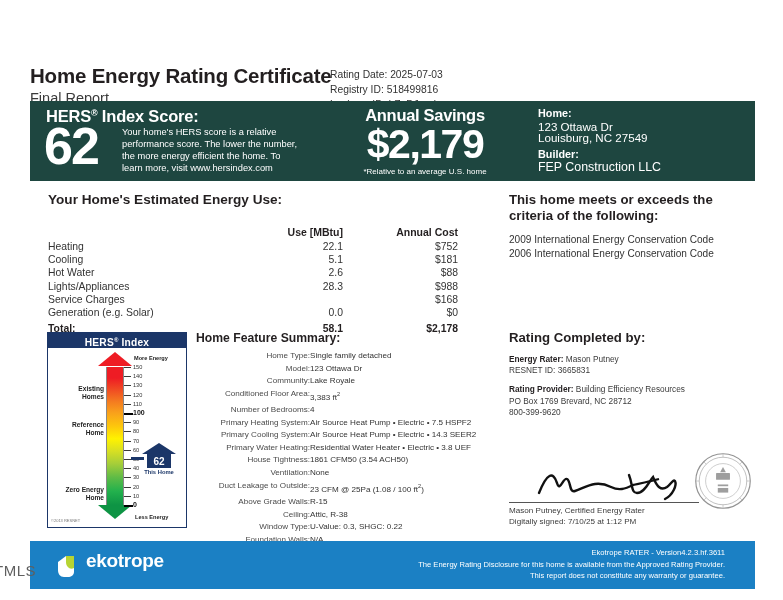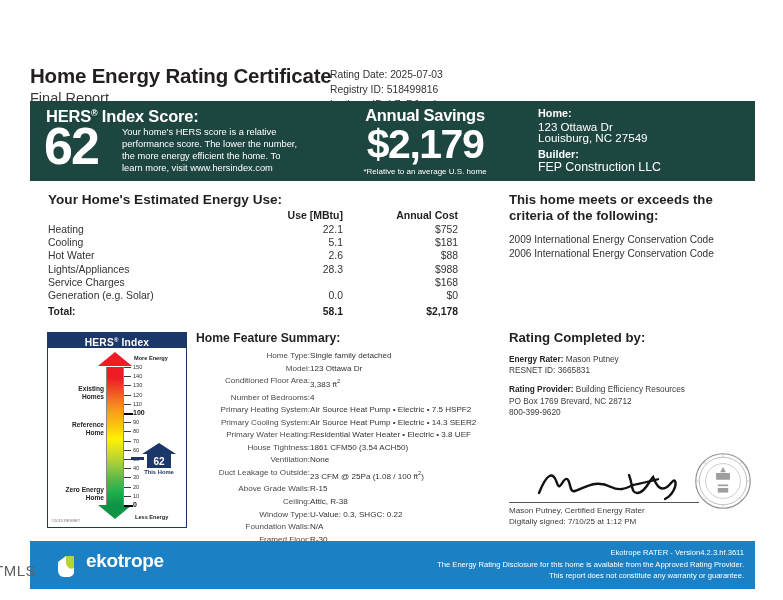--- a/index.html
+++ b/index.html
@@ -32,21 +32,21 @@
   .b-sav-amount { position: absolute; left: 300px; top: 22px; width: 190px; text-align: center; font-size: 41px; font-weight: bold; line-height: 43px; letter-spacing: -1.5px; }
   .b-sav-note { position: absolute; left: 295px; top: 66px; width: 200px; text-align: center; font-size: 8px; }
   .b-home-lbl { position: absolute; left: 508px; top: 6px; font-size: 10.8px; font-weight: bold; }
   .b-home-a1 { position: absolute; left: 508px; top: 19px; font-size: 11.6px; }
   .b-home-a2 { position: absolute; left: 508px; top: 30px; font-size: 11.6px; }
   .b-build-lbl { position: absolute; left: 508px; top: 47px; font-size: 10.8px; font-weight: bold; }
   .b-build-val { position: absolute; left: 508px; top: 59px; font-size: 12.4px; }
 
   
   .eu-wrap { position: absolute; left: 48px; top: 192px; width: 410px; }
-  .eu-title { font-size: 13.6px; font-weight: bold; color: #231f20; margin-bottom: 2px; }
+  .eu-title { font-size: 13.6px; font-weight: bold; color: #231f20; margin-bottom: 19px; }
   table.eu { width: 100%; border-collapse: collapse; font-size: 10.4px; color: #333; }
   table.eu th { font-weight: bold; color: #231f20; padding: 0 0 2px 0; font-size: 10.5px; }
   table.eu td { padding: 1.1px 0; margin-left: 28px; }
   .eu-c1 { text-align: left; width: 175px; }
   .eu-c2 { text-align: right; width: 120px; }
   .eu-c3 { text-align: right; }
   table.eu tr.total td { font-weight: bold; color: #231f20; padding-top: 4px; }
 
   
   .crit { position: absolute; left: 509px; top: 192px; width: 248px; }
@@ -110,21 +110,21 @@
 
   .seal { position: absolute; left: 694px; top: 452px; width: 58px; height: 58px; opacity: .72; }
   .sig-wrap { position: absolute; left: 533px; top: 463px; width: 165px; height: 40px; }
   .sig-line { position: absolute; left: 509px; top: 502px; width: 190px; height: 1px; background: #555; }
   .sig-name { position: absolute; left: 509px; top: 505px; font-size: 8.1px; line-height: 11px; color: #3b3b3b; }
 
   
   .footer { position: absolute; left: 30px; top: 541px; width: 725px; height: 48px; background: #1b80c4; }
   .ek-logo { position: absolute; left: 26px; top: 11px; width: 160px; height: 26px; }
   .ek-word { position: absolute; left: 56px; top: 9px; font-size: 19px; font-weight: bold; color: #ffffff; letter-spacing: -0.3px; }
-  .f-text { position: absolute; right: 11px; top: 6px; width: 430px; text-align: right;
+  .f-text { position: absolute; right: 30px; top: 6px; width: 430px; text-align: right;
             font-size: 7.6px; line-height: 11.6px; color: #ffffff; }
   .watermark { position: absolute; left: -6px; top: 562px; font-size: 15px; color: #5f5f5f;
                font-family: "Liberation Sans", sans-serif; letter-spacing: .5px; }
 </style>
 </head>
 <body>
 
 <div class="page">
 
   <div class="header">
@@ -290,20 +290,24 @@
       <tbody id="hfs-body">
           <tr>
             <td class="hfs-k">Home Type:</td>
             <td class="hfs-v">Single family detached</td>
           </tr>
           <tr>
             <td class="hfs-k">Model:</td>
             <td class="hfs-v">123 Ottawa Dr</td>
           </tr>
           <tr>
+            <td class="hfs-k">Community:</td>
+            <td class="hfs-v">Lake Royale</td>
+          </tr>
+          <tr>
             <td class="hfs-k">Conditioned Floor Area:</td>
             <td class="hfs-v">3,383 ft<sup class="sup">2</sup></td>
           </tr>
           <tr>
             <td class="hfs-k">Number of Bedrooms:</td>
             <td class="hfs-v">4</td>
           </tr>
           <tr>
             <td class="hfs-k">Primary Heating System:</td>
             <td class="hfs-v">Air Source Heat Pump • Electric • 7.5 HSPF2</td>

